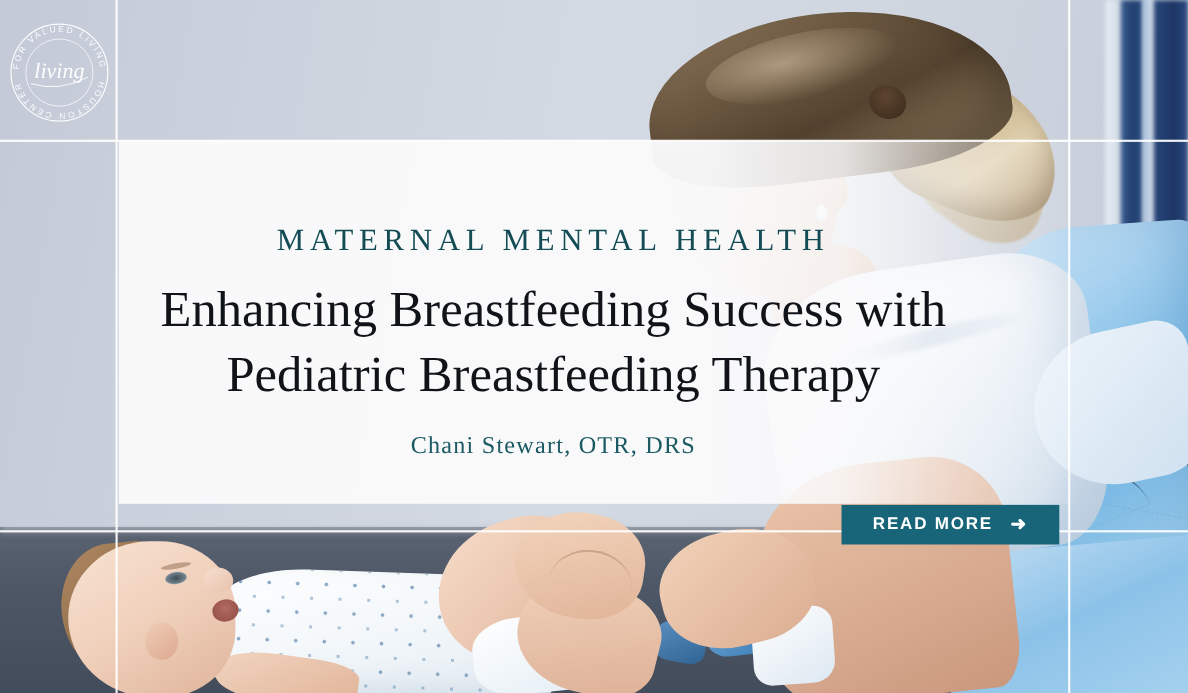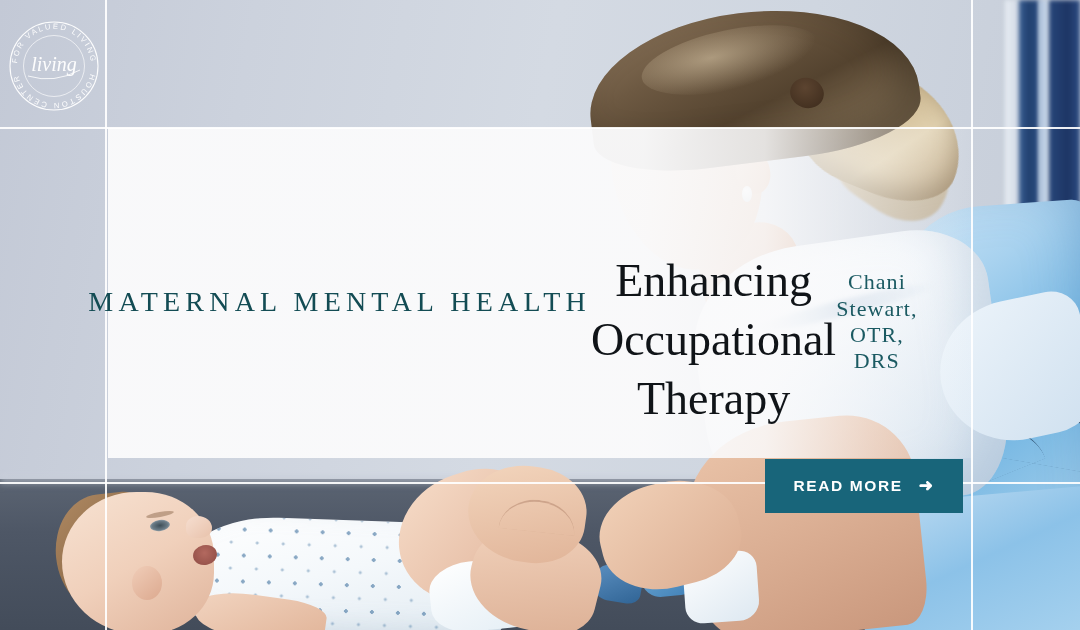--- a/index.html
+++ b/index.html
@@ -403,21 +403,21 @@
   .logo svg { display: block; }
 
   
   .text-block {
     position: absolute;
     left: 108px;
     top: 128px;
     width: 790px;
     height: 366px;
     display: flex;
-    flex-direction: row;
+    flex-direction: column;
     align-items: center;
     justify-content: center;
     text-align: center;
   }
   .eyebrow {
     font-family: "Liberation Serif", serif;
     font-size: 28px;
     letter-spacing: 5.2px;
     color: #134c54;
     margin: 0 0 18px 0;
@@ -441,21 +441,21 @@
     margin: 22px 0 0 0;
     line-height: 1.2;
   }
 
   
   .read-more {
     position: absolute;
     left: 765px;
     top: 459px;
     width: 198px;
-    height: 54px;
+    height: 36px;
     background: #18657a;
     border: none;
     color: #ffffff;
     font-family: "Liberation Sans", sans-serif;
     font-size: 15.5px;
     font-weight: bold;
     letter-spacing: 1.6px;
     display: flex;
     align-items: center;
     justify-content: center;
@@ -550,22 +550,22 @@
       </text>
       <text x="48" y="53" text-anchor="middle" font-family="Liberation Serif, serif" font-style="italic" font-size="20" fill="#ffffff" opacity="0.97">living</text>
       <path d="M 22,58 Q 48,66 74,52" fill="none" stroke="#ffffff" stroke-width="0.9" opacity="0.9"></path>
     </svg>
   </div>
 
   <div class="text-block">
     <div class="eyebrow">MATERNAL MENTAL HEALTH</div>
 
     <h1 class="headline">
-      <br>
-      <span>Enhancing Occupational Therapy</span>
+      <span>Enhancing Breastfeeding Success with</span><br>
+      <span>Pediatric Breastfeeding Therapy</span>
     </h1>
 
     <div class="byline">Chani Stewart, OTR, DRS</div>
   </div>
 
   <button class="read-more">
     <span>READ MORE</span>
     <span class="arrow">➜</span>
   </button>
 

